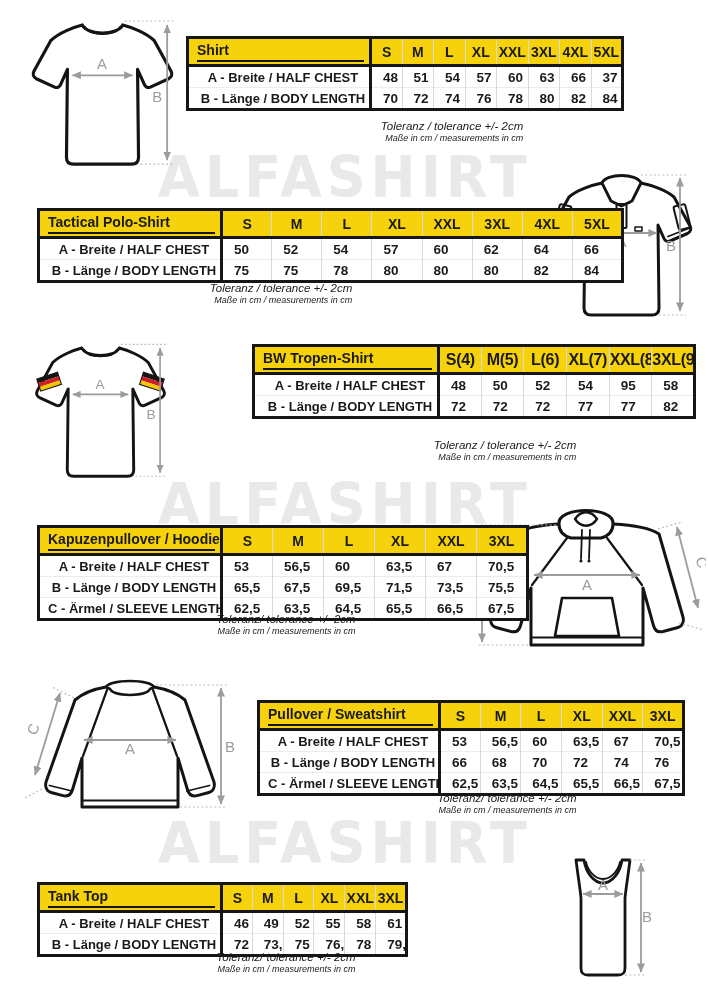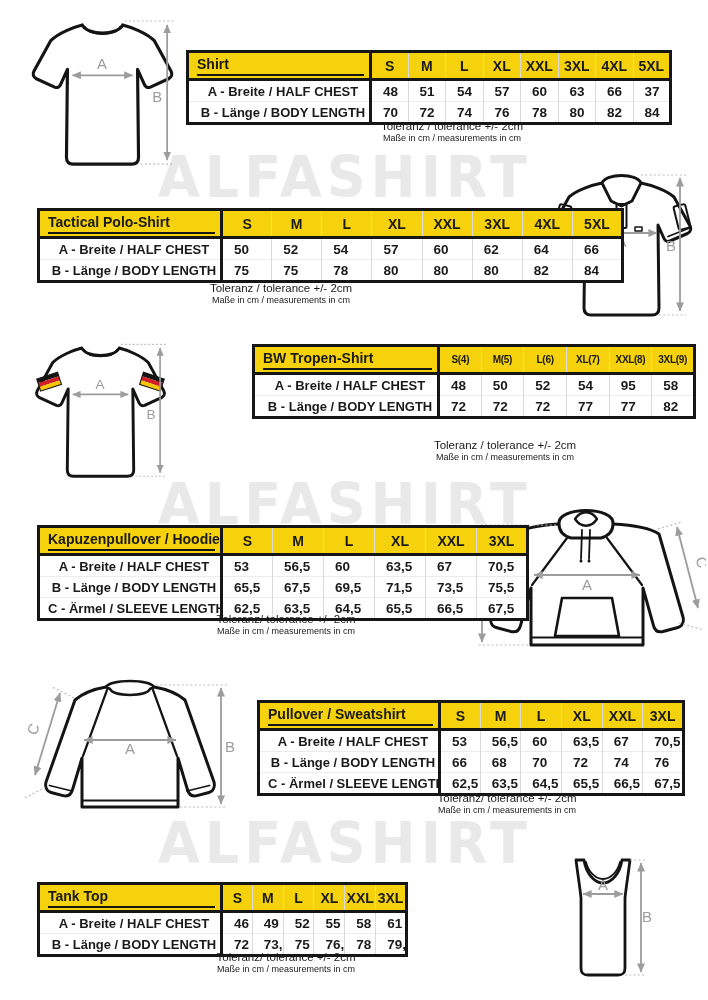--- a/index.html
+++ b/index.html
@@ -18,23 +18,23 @@
       border-bottom:3px solid var(--table_border);font-size:14px;}
   table.sizetable thead th.title{text-align:left;padding:0 5px 0 8px;}
   table.sizetable thead th.title span{display:block;border-bottom:2px solid var(--table_border);
       padding:1px 0 2px 0;}
   table.sizetable thead th.size{text-align:center;border-left:1px solid #d9d9d9;}
   table.sizetable tbody th.rowlabel{text-align:center;padding-left:8px;font-size:13px;
       height:20px;border-top:1px solid #ececec;}
   table.sizetable tbody td{font-size:13.5px;text-align:left;padding-left:11px;height:20px;
       border-left:1px solid #d9d9d9;border-top:1px solid #ececec;}
   table.sizetable thead th.first,table.sizetable tbody td.first{border-left:3px solid var(--table_border);}
-  table.sizetable.narrowhead thead th.size{font-size:10px;letter-spacing:-0.3px;}
+  table.sizetable.narrowhead thead th.size{font-size:16px;letter-spacing:-0.3px;}
   
-  .note{position:absolute;z-index:2;text-align:center;transform:translateX(-50%);white-space:nowrap;}
+  .note{position:absolute;z-index:2;text-align:right;transform:translateX(-50%);white-space:nowrap;font-style:italic;}
   .note .l1{font-size:11.5px;line-height:14px;}
   .note .l2{font-size:9px;line-height:11px;}
   
   .garment{position:absolute;z-index:1;}
   .garment svg{display:block;}
   .g-outline{fill:#fff;stroke:var(--line_black);stroke-linejoin:round;stroke-linecap:round;}
   .g-detail{fill:none;stroke:var(--line_black);stroke-linejoin:round;stroke-linecap:round;}
   .arr{stroke:var(--arrow_gray);stroke-width:1.8;fill:none;}
   .dot{stroke:#bcbcbc;stroke-width:1.2;fill:none;stroke-dasharray:2 2.3;}
   .mlabel{fill:var(--arrow_gray);font-family:"Liberation Sans",sans-serif;font-size:15px;
@@ -67,21 +67,21 @@
       </g>
       <g>
         <line class="dot" x1="100" y1="8" x2="150" y2="8"></line>
         <line class="dot" x1="116" y1="153" x2="150" y2="153"></line>
         <line class="arr" x1="143" y1="12" x2="143" y2="149" marker-start="url(#ah)" marker-end="url(#ah)"></line>
         <text class="mlabel" x="133" y="90">B</text>
       </g>
     </svg>
   </div>
 
-  <table class="sizetable" style="left:186px;top:50px;width:486px">
+  <table class="sizetable" style="left:186px;top:36px;width:438px">
       <colgroup>
         <col style="width: 183px;">
         <col>
         <col>
         <col>
         <col>
         <col>
         <col>
         <col>
         <col>

